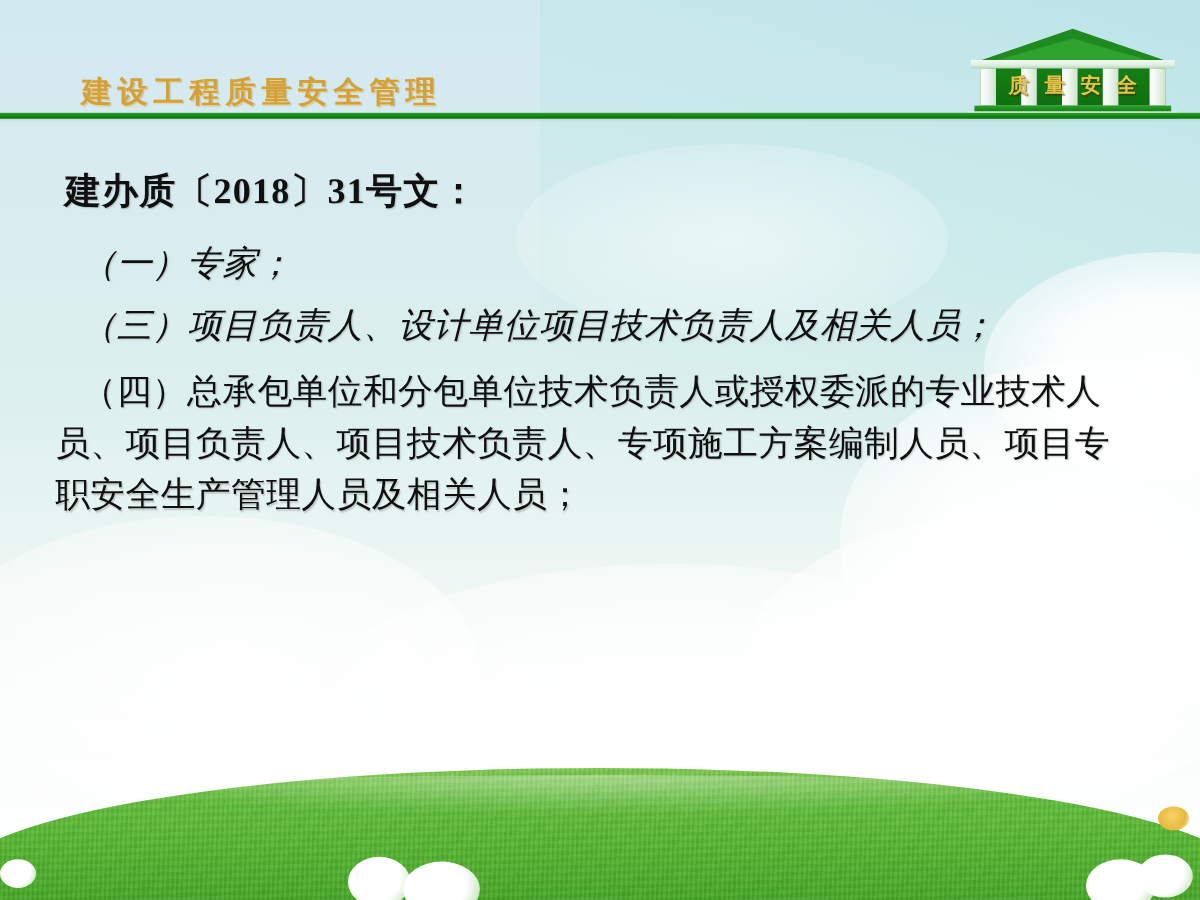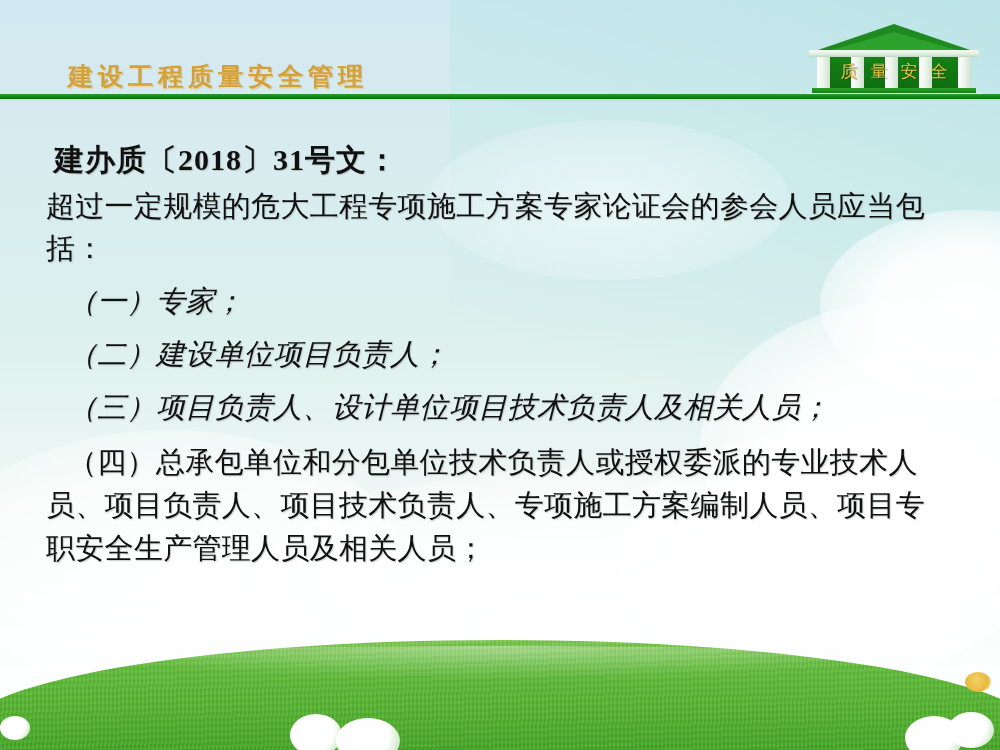--- a/index.html
+++ b/index.html
@@ -180,21 +180,21 @@
     background: linear-gradient(180deg, #e9f4e9 0%, #a8cba6 100%);
     border-radius: 1px;
   }
   .logo-text {
     position: absolute;
     left: 11px; top: 36px;
     width: 154px;
     text-align: center;
     font-family: "Liberation Sans", "DejaVu Sans", sans-serif;
     font-size: 17px;
-    font-weight: normal;
+    font-weight: bold;
     letter-spacing: 13px;
     text-indent: 13px;
     color: #e8c24a;
     text-shadow: 1px 1px 1px rgba(60, 40, 0, 0.55);
     white-space: nowrap;
   }
 
   
   .content {
     position: absolute;
@@ -202,21 +202,21 @@
     top: 140px;
     width: 908px;
     color: #101010;
   }
   .doc-title {
     font-family: "Liberation Serif", "DejaVu Serif", serif;
     font-size: 30px;
     font-weight: bold;
     line-height: 1.35;
     letter-spacing: 1px;
-    margin: 0 0 4px 8px;
+    margin: 0 0 18px 8px;
     text-shadow: 1px 1px 1px rgba(150, 160, 160, 0.55);
   }
   .para {
     font-size: 29px;
     line-height: 1.48;
     letter-spacing: 0.3px;
     margin: 0 0 6px 0;
     text-shadow: 1px 1px 1px rgba(150, 160, 160, 0.5);
   }
   .para.intro {
@@ -319,25 +319,23 @@
       <div class="logo-base2"></div>
     </div>
 
     <div class="header-rule"></div>
     <div class="header-rule-shadow"></div>
   </div>
 
   <div class="content">
     <p class="doc-title">建办质〔2018〕31号文：</p>
 
-    <p class="para intro">超过一定规模的危大工程专项施工方案专家论证会的参会人员应当包括：</p>
 
     <p class="para item">（一）专家；</p>
 
-    <p class="para item">（二）建设单位项目负责人；</p>
 
     <p class="para item">（三）项目负责人、设计单位项目技术负责人及相关人员；</p>
 
     <p class="para item-wrap">（四）总承包单位和分包单位技术负责人或授权委派的专业技术人员、项目负责人、项目技术负责人、专项施工方案编制人员、项目专职安全生产管理人员及相关人员；</p>
 
   </div>
 
   <div class="grass">
     <div class="grass-tex"></div>
     <div class="grass-hi"></div>

